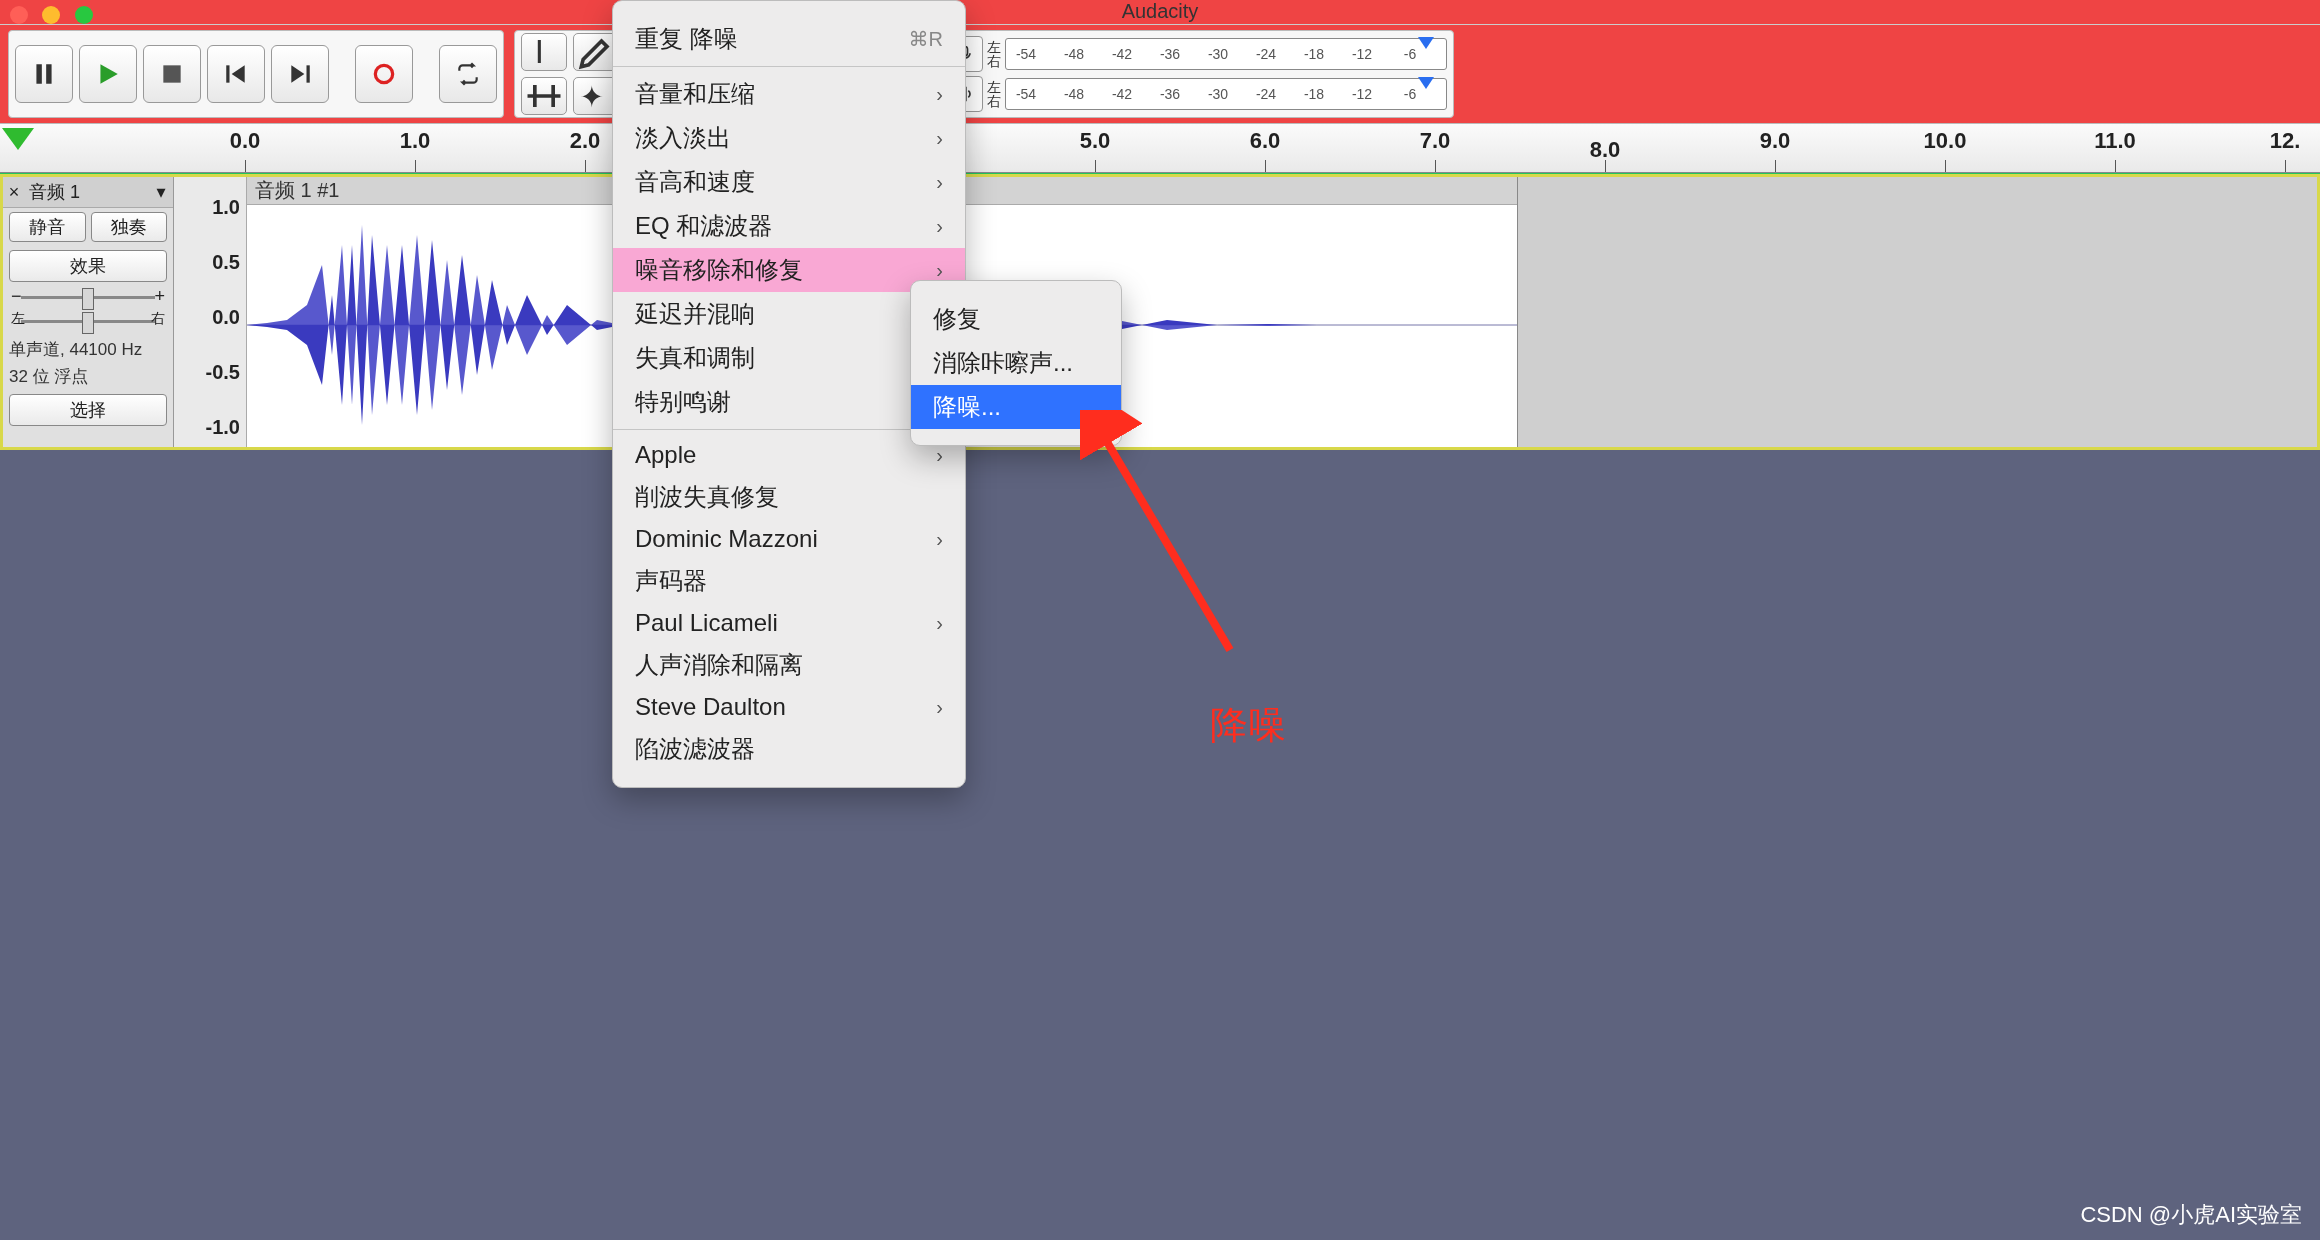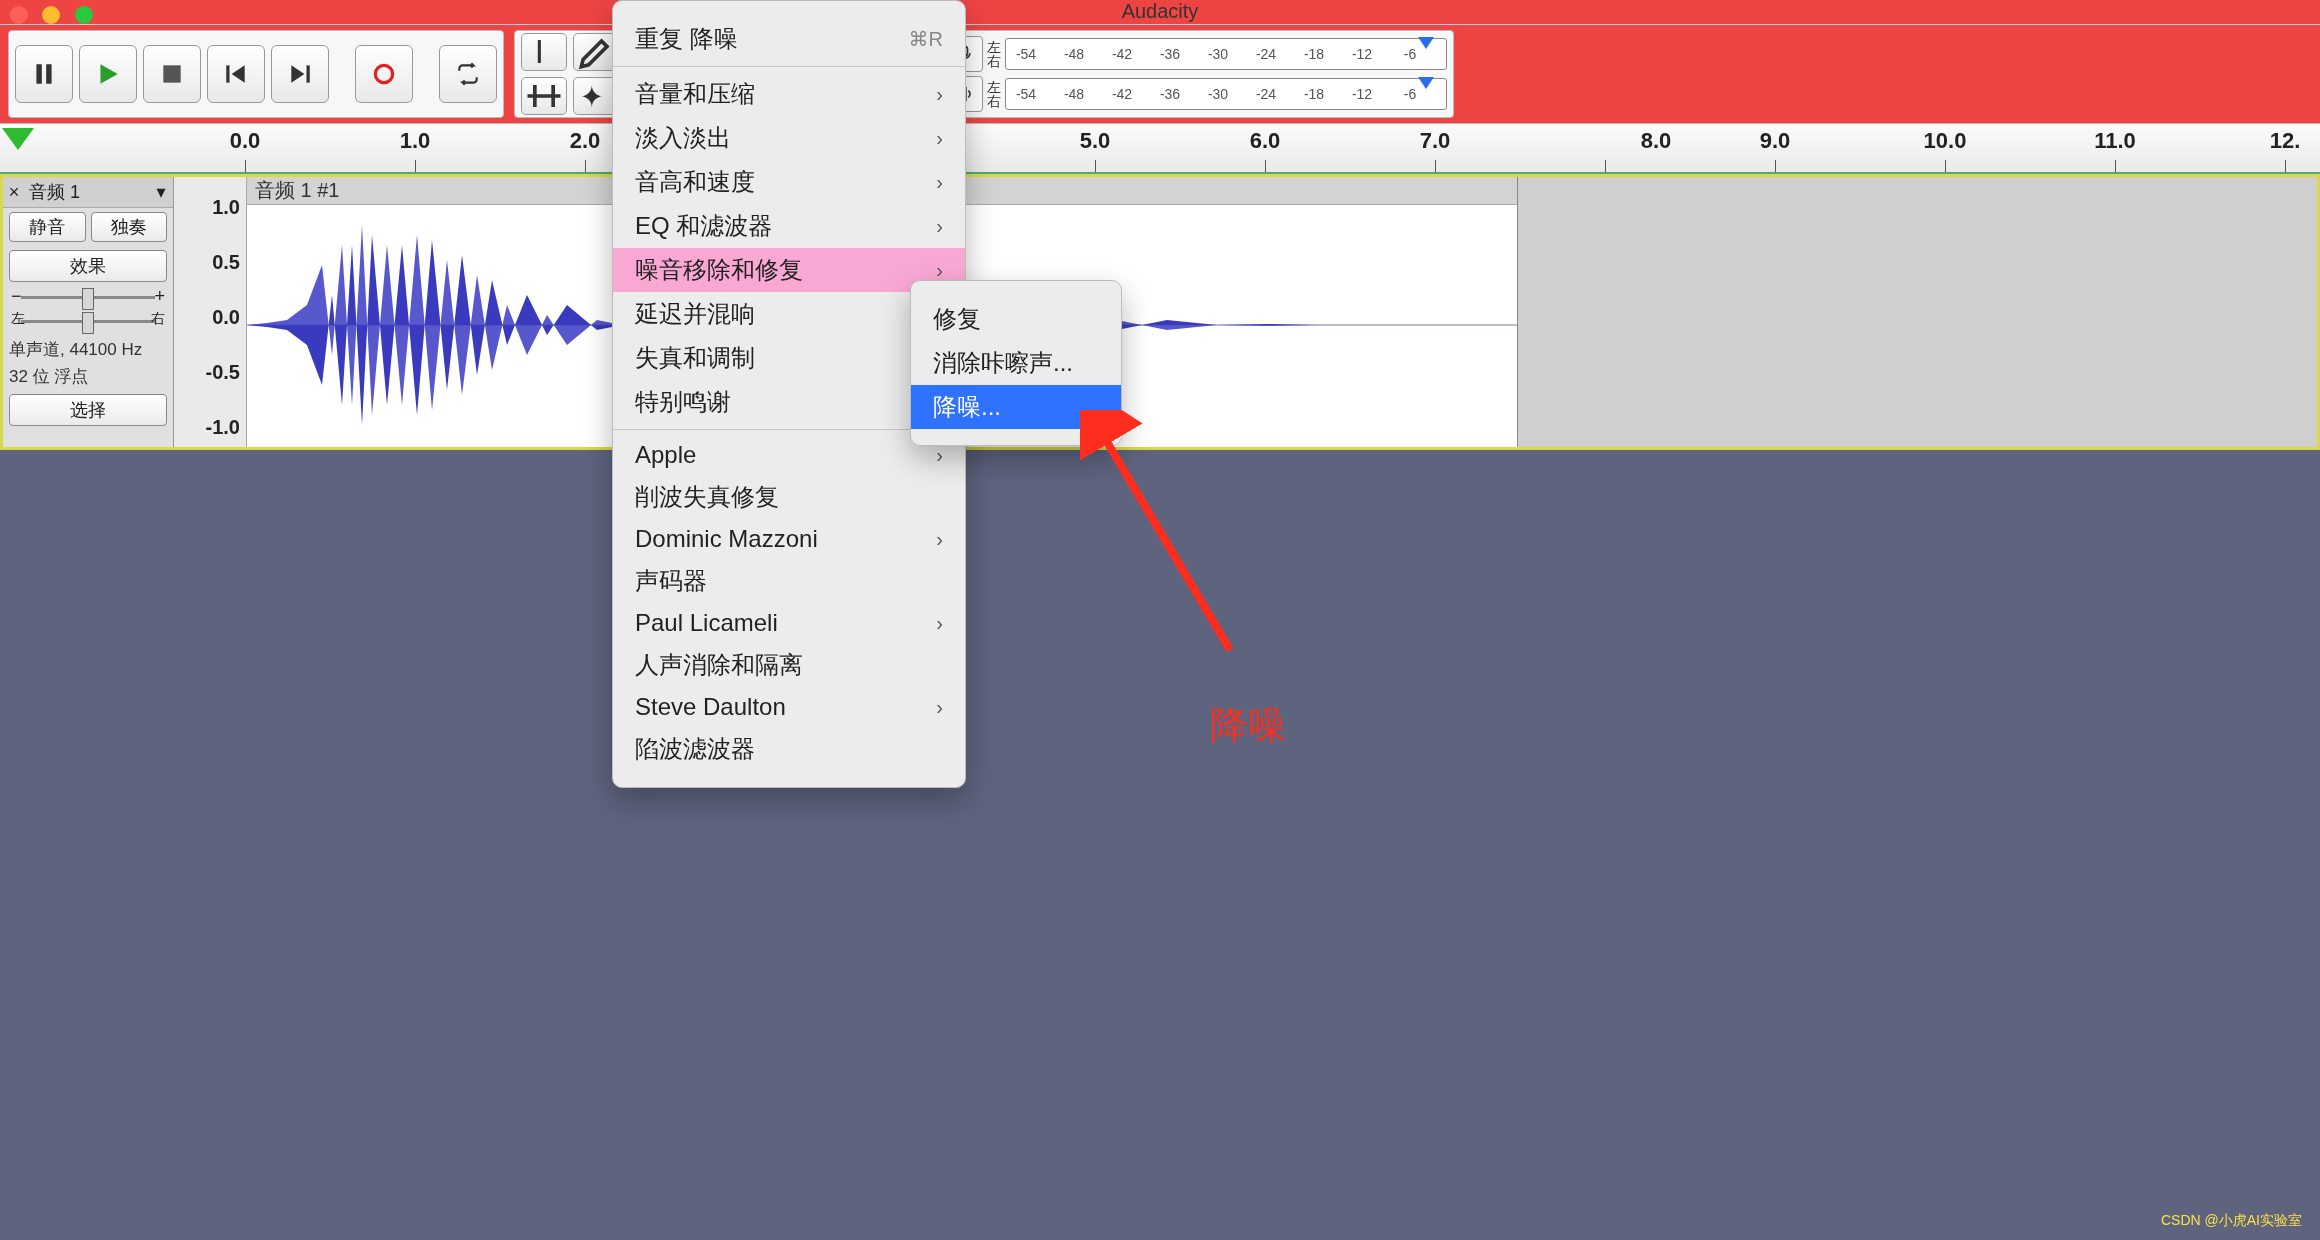--- a/index.html
+++ b/index.html
@@ -55,21 +55,21 @@
 .menu .mi{display:flex;align-items:center;justify-content:space-between;padding:6px 22px;cursor:default;white-space:nowrap;}
 .menu .mi.hover{background:#f9a8d4;}
 .menu .mi.sel{background:#2f72ff;color:#fff;}
 .menu .mi .chev{color:#555;font-size:20px;margin-left:30px;}
 .menu .mi .sc{color:#888;font-size:20px;margin-left:30px;}
 .menu hr{border:none;border-top:1px solid #c5c5c5;margin:5px 0;}
 .main-menu{left:612px;top:0;width:352px;}
 .sub-menu{left:910px;top:280px;width:210px;text-align:center;}
 .annot{position:absolute;color:#ff2d1e;font-size:38px;font-weight:500;}
 .arrow-svg{position:absolute;}
-.watermark{position:absolute;right:18px;bottom:10px;color:#fde047;font-size:14px;}
+.watermark{position:absolute;right:18px;bottom:10px;color:#ffffff;font-size:22px;}
 </style>
 </head>
 <body>
 
 <div class="top">
   <div class="traffic">
     <span class="tl-red"></span>
     <span class="tl-yel"></span>
     <span class="tl-grn"></span>
   </div>
@@ -237,21 +237,21 @@
       <div class="tick" style="left: 755px;">3.0</div>
       <div class="mt" style="left: 755px;"></div>
       <div class="tick" style="left: 925px;">4.0</div>
       <div class="mt" style="left: 925px;"></div>
       <div class="tick" style="left: 1095px;">5.0</div>
       <div class="mt" style="left: 1095px;"></div>
       <div class="tick" style="left: 1265px;">6.0</div>
       <div class="mt" style="left: 1265px;"></div>
       <div class="tick" style="left: 1435px;">7.0</div>
       <div class="mt" style="left: 1435px;"></div>
-      <div class="tick" style="left: 1656px;">8.0</div>
+      <div class="tick" style="left: 1605px; margin-top: 9px;">8.0</div>
       <div class="mt" style="left: 1605px;"></div>
       <div class="tick" style="left: 1775px;">9.0</div>
       <div class="mt" style="left: 1775px;"></div>
       <div class="tick" style="left: 1945px;">10.0</div>
       <div class="mt" style="left: 1945px;"></div>
       <div class="tick" style="left: 2115px;">11.0</div>
       <div class="mt" style="left: 2115px;"></div>
       <div class="tick" style="left: 2285px;">12.</div>
       <div class="mt" style="left: 2285px;"></div>
     </div>

